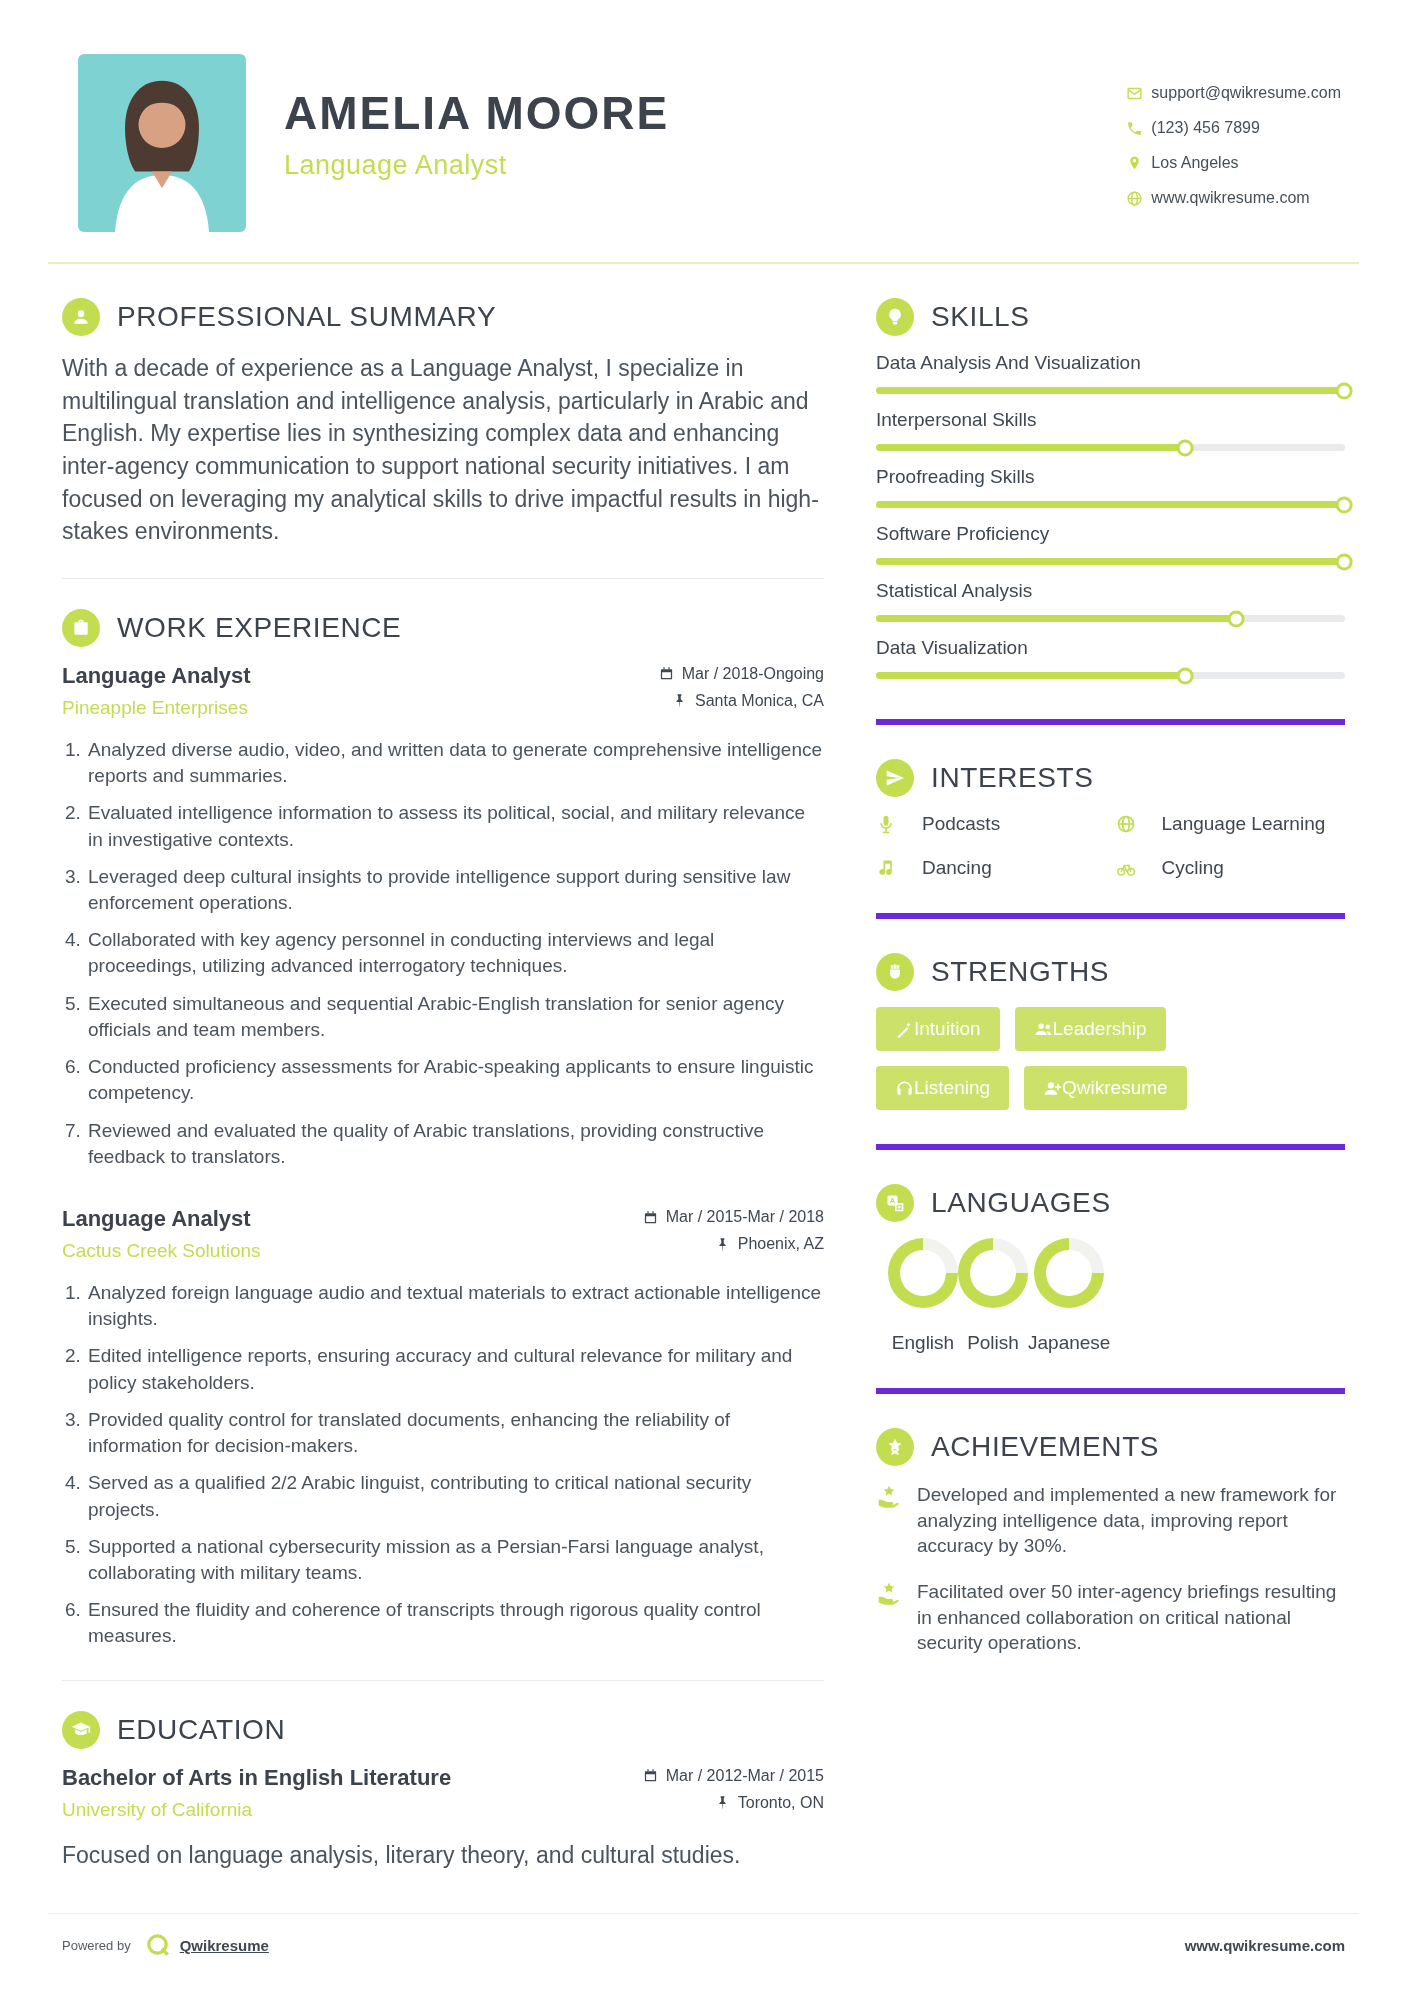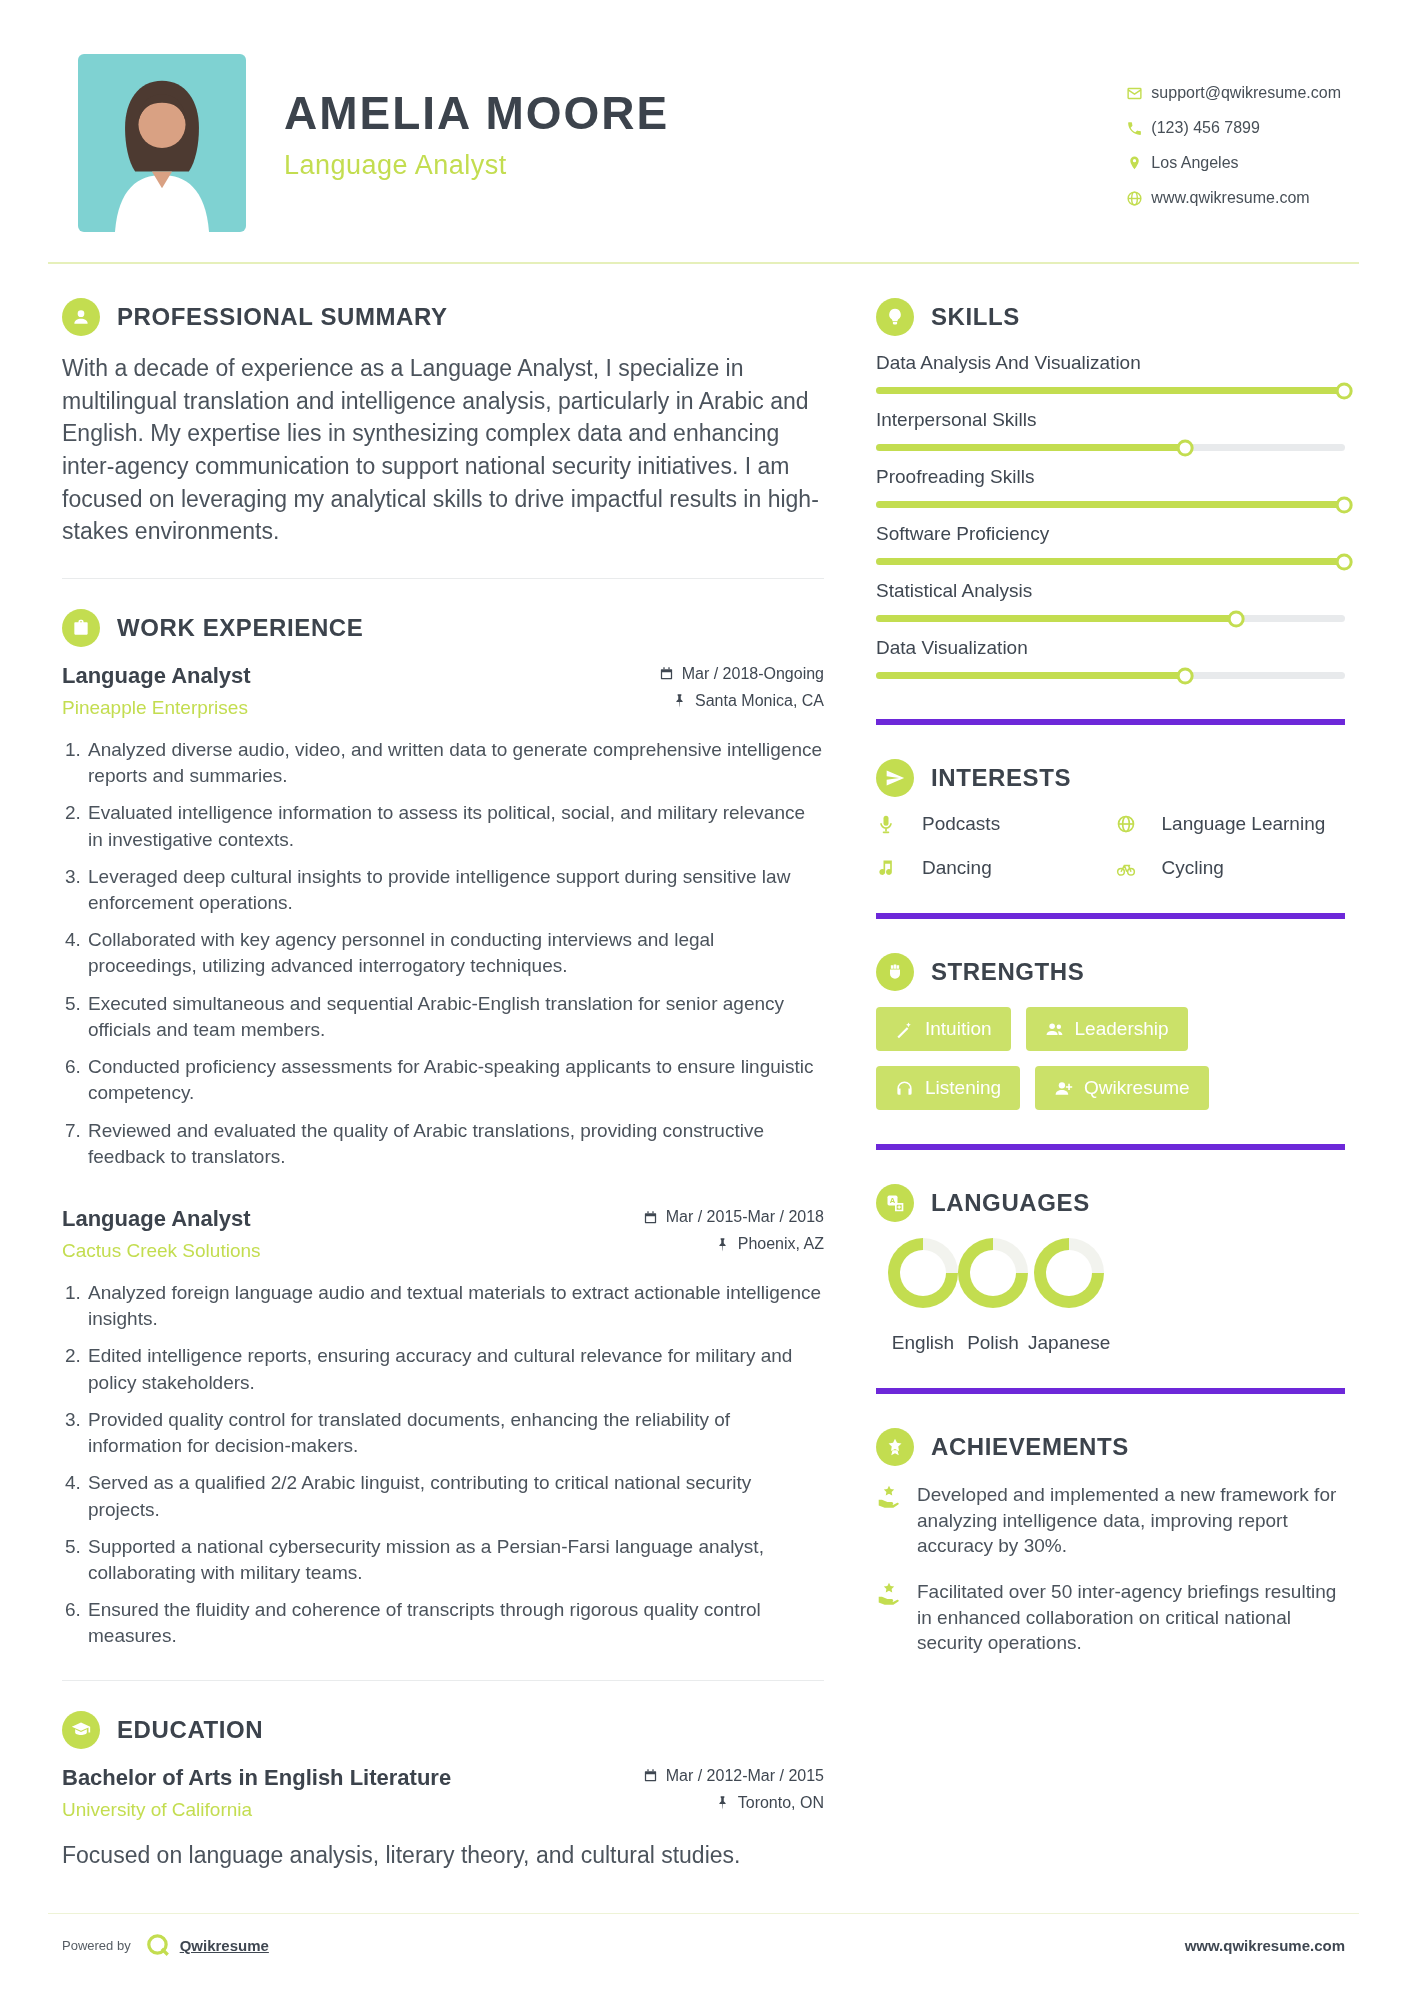--- a/index.html
+++ b/index.html
@@ -22,21 +22,21 @@
   .header-divider{ border:none; border-top:2px solid #e6f0ba; margin:30px 0 34px 0; }
 
   
   .columns{ display:flex; gap:52px; flex:1; align-items:flex-start; padding:0 14px; }
   .col-left{ width:762px; flex:0 0 762px; }
   .col-right{ flex:1; min-width:0; }
 
   .section-head{ display:flex; align-items:center; gap:17px; margin-bottom:16px; }
   .section-icon{ width:38px; height:38px; border-radius:50%; background:var(--accent); color:#fff; display:flex; align-items:center; justify-content:center; flex:0 0 38px; }
   .section-icon svg{ width:20px; height:20px; display:block; }
-  .section-title{ font-size:24px; font-weight:700; color:var(--heading); letter-spacing:0.6px; }
+  .section-title{ font-size:28px; font-weight:400; color:var(--heading); letter-spacing:0.6px; }
 
   .body-text{ font-size:23px; line-height:1.42; color:var(--body); }
 
   .divider-left{ border:none; border-top:1px solid #e9ebec; margin:30px 0; }
 
   
   .job{ margin-top:8px; }
   .job + .job{ margin-top:36px; }
   .job-head{ display:flex; align-items:flex-start; }
   .job-titles{ min-width:0; }
@@ -60,21 +60,21 @@
   .rsection + .rsection{ border-top:6px solid #6d28d9; padding-top:34px; }
 
   
   .interests-grid{ display:grid; grid-template-columns:1fr 1fr; row-gap:22px; column-gap:10px; margin-top:6px; }
   .interest{ display:flex; align-items:center; gap:26px; font-size:19px; color:#3f4751; }
   .iicon{ width:20px; height:20px; color:var(--accent); flex:0 0 20px; }
   .iicon svg{ width:100%; height:100%; display:block; }
 
   
   .strengths-wrap{ display:flex; flex-wrap:wrap; gap:15px; margin-top:8px; max-width:340px; }
-  .badge{ display:inline-flex; align-items:center; gap:11px; background:#cbe169; color:#fff; border-radius:4px; padding:11px 19px; font-size:19px; }
+  .badge{ display:inline-flex; align-items:center; background:#cbe169; color:#fff; border-radius:4px; padding:11px 19px; font-size:19px; }
   .bicon{ width:19px; height:19px; color:#fff; flex:0 0 19px; }
   .bicon svg{ width:100%; height:100%; display:block; }
 
   
   .langs{ display:flex; margin-top:16px; padding-left:12px; }
   .lang-item{ display:flex; flex-direction:column; align-items:center; }
   .donut{ width:70px; height:70px; border-radius:50%; position:relative; background:conic-gradient(from 90deg, var(--accent) 0 75%, #f2f3ee 75% 100%); }
   .donut-hole{ position:absolute; inset:12px; background:#fff; border-radius:50%; }
   .lang-label{ margin-top:24px; font-size:19px; color:#3f4751; }
 

